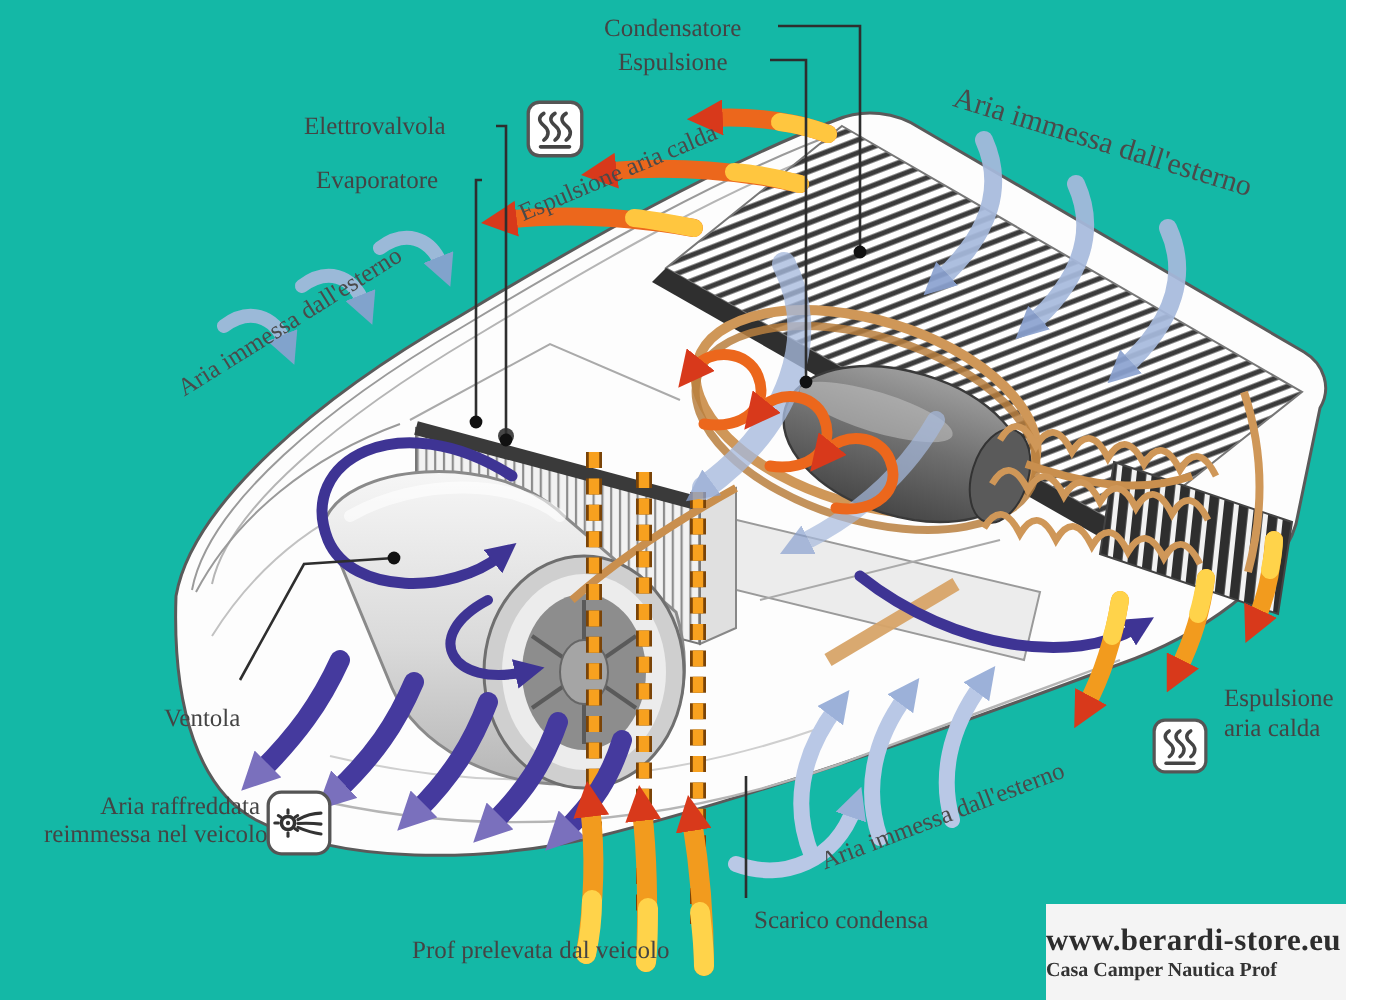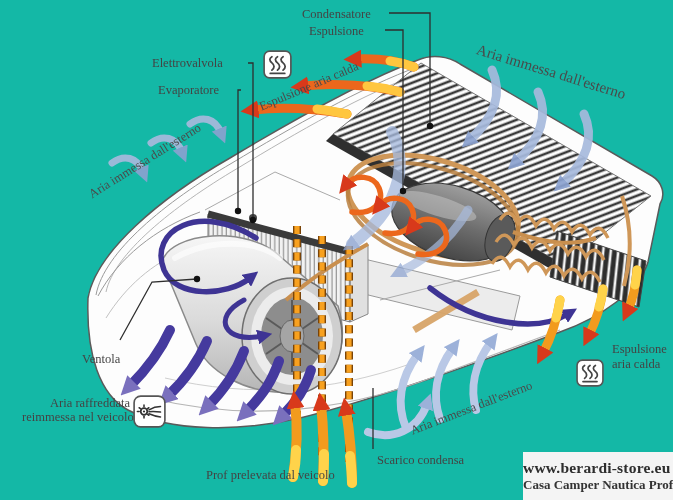--- a/index.html
+++ b/index.html
@@ -7,21 +7,21 @@
          font-family:Liberation Serif, serif;}
   .stage svg.scene{position:absolute;left:0;top:0;}
   .lbl{position:absolute;font-size:12.5px;color:#444;white-space:nowrap;line-height:14px;}
   .lbl.flow{color:#4a4a4a;}
   .lbl.rot{transform-origin:left center;}
   .lbl.right{text-align:right;}
   .icon-box{position:absolute;}
   .brandbox{position:absolute;left:523px;top:452px;width:164px;height:48px;background:#f4f4f4;
             display:flex;flex-direction:column;align-items:flex-start;justify-content:center;}
   .brand-url{font-size:15.5px;font-weight:bold;color:#2d2d2d;letter-spacing:.2px;}
-  .brand-tag{font-size:13px;font-weight:bold;color:#333;}
+  .brand-tag{font-size:10px;font-weight:bold;color:#333;}
 </style>
 </head>
 <body>
 
 <div class="stage">
 
   <svg class="scene" width="687" height="500" viewBox="0 0 687 500">
     <defs>
       <pattern id="hatch" width="6" height="6" patternUnits="userSpaceOnUse" patternTransform="rotate(-21)">
         <rect width="6" height="6" fill="#ffffff"></rect>

